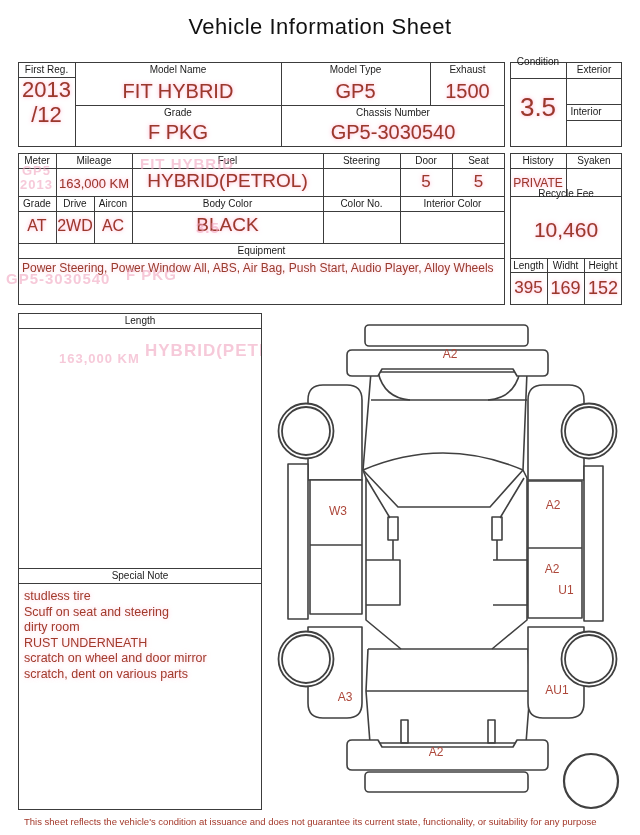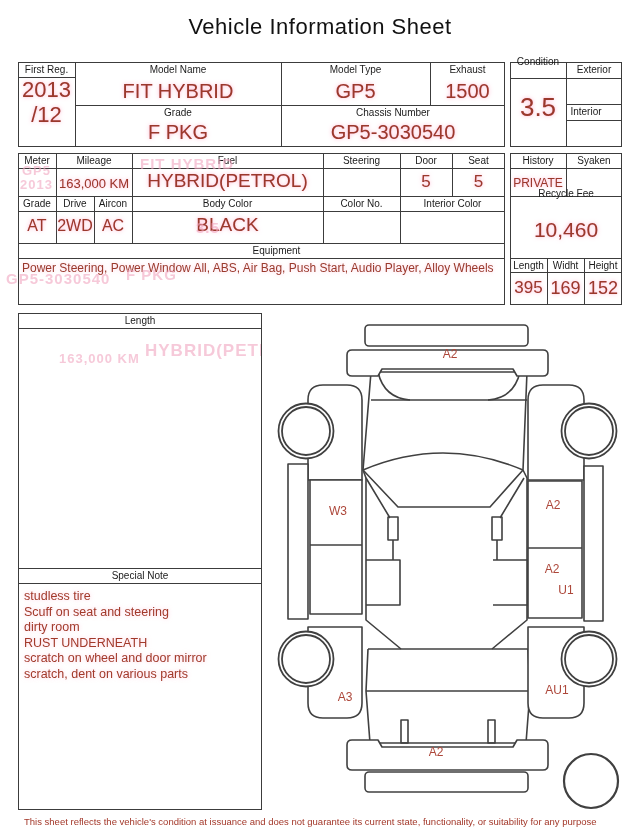--- a/index.html
+++ b/index.html
@@ -108,21 +108,21 @@
   <div class="lbl" style="left:56px;top:198px;width:38px;">Drive</div>
   <div class="lbl" style="left:94px;top:198px;width:38px;">Aircon</div>
   <div class="lbl" style="left:132px;top:198px;width:191px;">Body Color</div>
   <div class="lbl" style="left:323px;top:198px;width:77px;">Color No.</div>
   <div class="lbl" style="left:400px;top:198px;width:105px;">Interior Color</div>
   <div class="val" style="left:18px;top:217px;width:38px;font-size:16px;">AT</div>
   <div class="val" style="left:56px;top:217px;width:38px;font-size:16px;">2WD</div>
   <div class="val" style="left:94px;top:217px;width:38px;font-size:16px;">AC</div>
   <div class="val" style="left:132px;top:214px;width:191px;font-size:19px;">BLACK</div>
 
-  <div class="lbl" style="left:18px;top:245px;width:487px;margin-left:15px;">Equipment</div>
+  <div class="lbl" style="left:18px;top:245px;width:487px;">Equipment</div>
   <div class="equip" style="left:22px;top:261px;width:478px;">Power Steering, Power Window  All, ABS, Air Bag, Push Start, Audio Player, Alloy Wheels</div>
 
   <div class="block" style="left:510px;top:153px;width:112px;height:152px;"></div>
   <div class="vline" style="left:566px;top:153px;height:43px;"></div>
   <div class="hline" style="left:510px;top:168px;width:112px;"></div>
   <div class="hline" style="left:510px;top:196px;width:112px;"></div>
   <div class="hline" style="left:510px;top:258px;width:112px;"></div>
   <div class="hline" style="left:510px;top:272px;width:112px;"></div>
   <div class="vline" style="left:547px;top:258px;height:47px;"></div>
   <div class="vline" style="left:584px;top:258px;height:47px;"></div>

